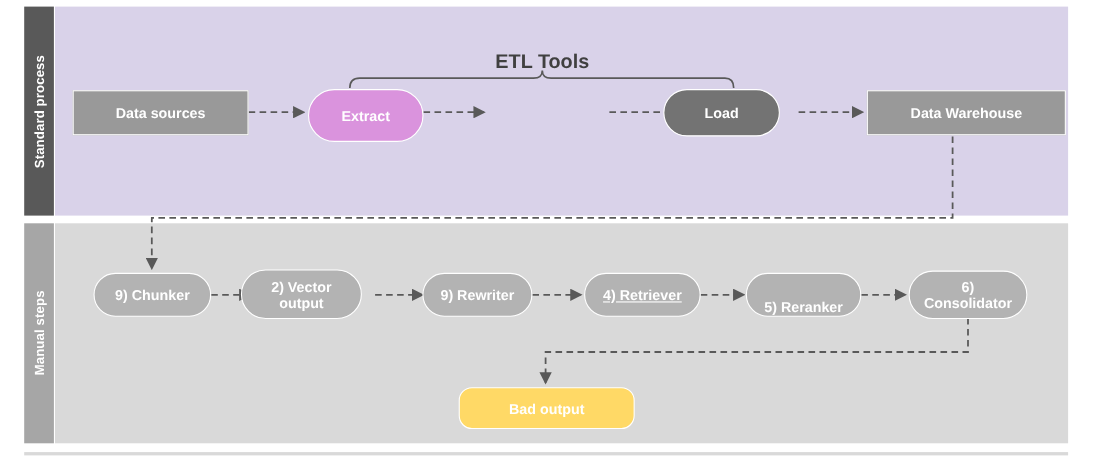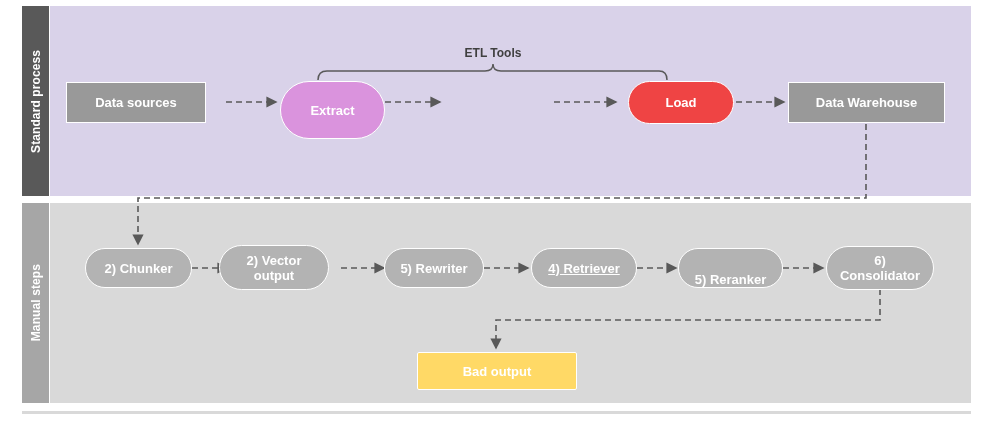--- a/index.html
+++ b/index.html
@@ -49,25 +49,25 @@
     text-align: center;
     color: #ffffff;
     font-size: 13px;
     font-weight: bold;
     line-height: 15px;
     box-sizing: border-box;
     border: 1px solid #ffffff;
   }
   .node.rect { border-radius: 0; }
   .node.pill { border-radius: 100px; }
-  .node.box  { border-radius: 2px; }
+  .node.box  { border-radius: 12px; }
   .bracket-label {
     position: absolute;
     color: #404040;
-    font-size: 12px;
+    font-size: 18px;
     font-weight: bold;
     white-space: nowrap;
     text-align: center;
   }
   svg.edges {
     position: absolute;
     left: 0; top: 0;
     width: 1003px;
     height: 430px;
     pointer-events: none;
@@ -119,50 +119,50 @@
       <line x1="783" y1="268" x2="823" y2="268"></line>
     </g>
 
     <path d="M880,289 L880,320 L496,320 L496,348" stroke="#595959" stroke-width="1.6" fill="none" stroke-dasharray="6,4" marker-end="url(#arrow)"></path>
 
     <path d="M318,80 Q318,71 327,71 L485,71 Q493,71 493,64 Q493,71 501,71 L659,71 Q667,71 667,80" stroke="#595959" stroke-width="1.5" fill="none"></path>
   </svg>
 
   <div class="bracket-label" style="left:433px; top:46px; width:120px;">ETL Tools</div>
 
-  <div class="node rect" style="left:66px; top:82px; width:140px; height:41px; background:#999999;">
+  <div class="node rect" style="left:66px; top:82px; width:160px; height:41px; background:#999999;">
     <span>Data sources</span>
   </div>
 
-  <div class="node pill" style="left:280px; top:81px; width:105px; height:58px; background:#da93dd;text-align:center;">
+  <div class="node pill" style="left:280px; top:81px; width:105px; height:48px; background:#da93dd;text-align:center;">
     <span>Extract</span>
   </div>
 
 
-  <div class="node pill" style="left:628px; top:81px; width:106px; height:43px; background:#ef4444;">
+  <div class="node pill" style="left:603px; top:81px; width:106px; height:43px; background:#737373;">
     <span>Load</span>
   </div>
 
-  <div class="node rect" style="left:788px; top:82px; width:157px; height:41px; background:#999999;">
+  <div class="node rect" style="left:788px; top:82px; width:181px; height:41px; background:#999999;">
     <span>Data Warehouse</span>
   </div>
 
   <div class="node pill" style="left:85px; top:248px; width:107px; height:40px; background:#b3b3b3;">
-    <span>2) Chunker</span>
+    <span>9) Chunker</span>
   </div>
 
   <div class="node pill" style="left:219px; top:245px; width:110px; height:45px; background:#b3b3b3;">
     <span>
       <span>2) Vector</span><br>
       <span>output</span>
     </span>
   </div>
 
   <div class="node pill" style="left:384px; top:248px; width:100px; height:40px; background:#b3b3b3;">
-    <span>5) Rewriter</span>
+    <span>9) Rewriter</span>
   </div>
 
   <div class="node pill" style="left:531px; top:248px; width:106px; height:40px; background:#b3b3b3;text-decoration:underline;">
     <span>4) Retriever</span>
   </div>
 
   <div class="node pill" style="left:678px; top:248px; width:105px; height:40px; background:#b3b3b3;align-items:flex-end;">
     <span>5) Reranker</span>
   </div>
 

